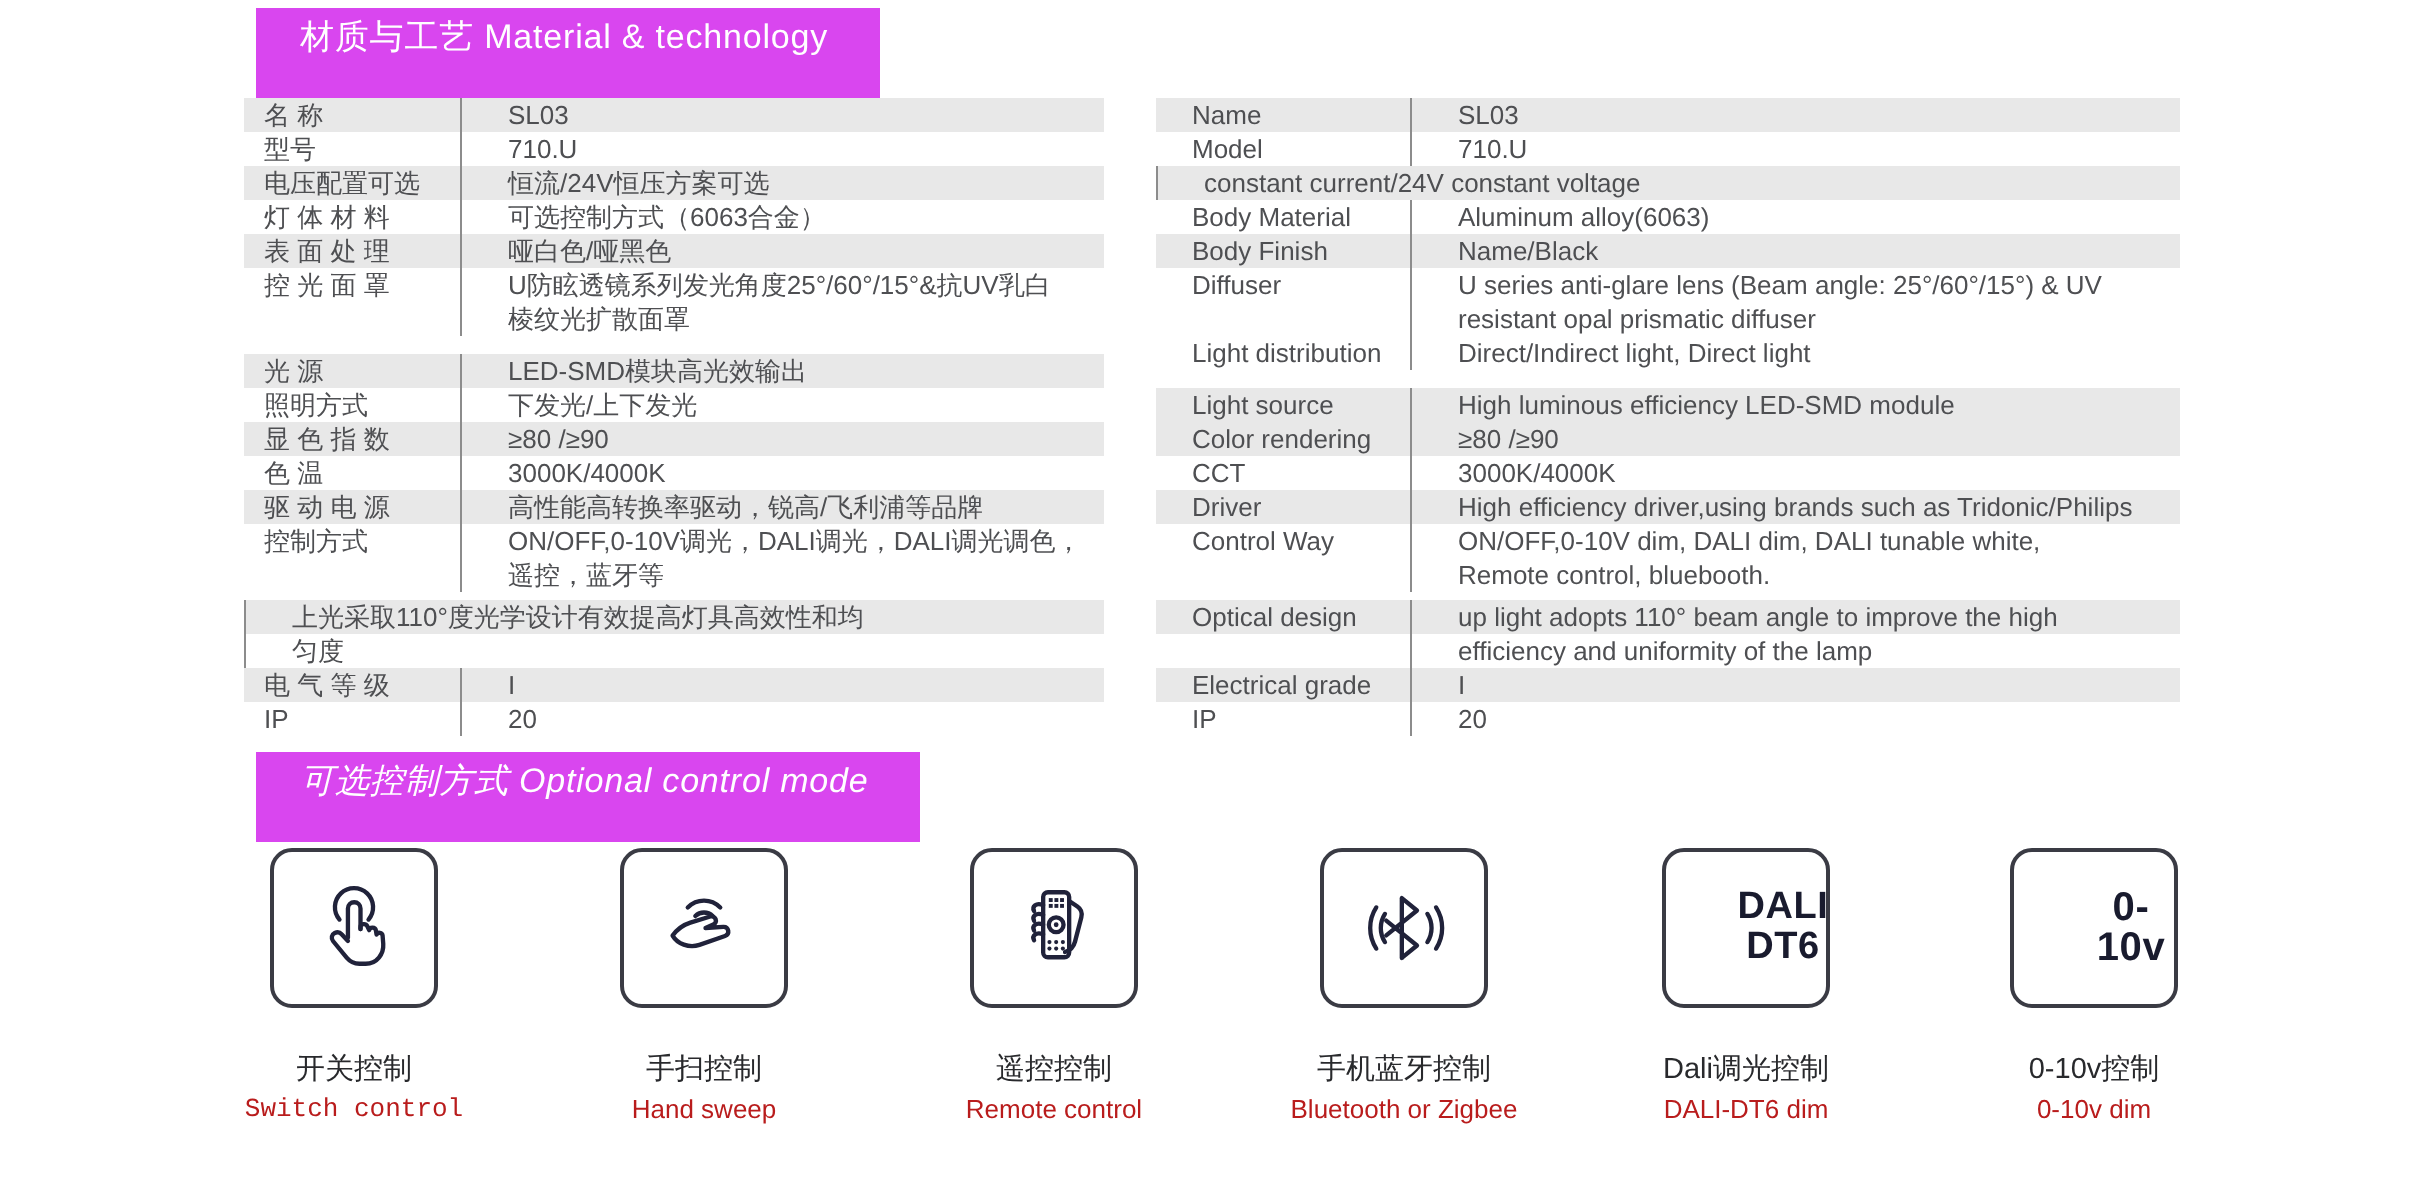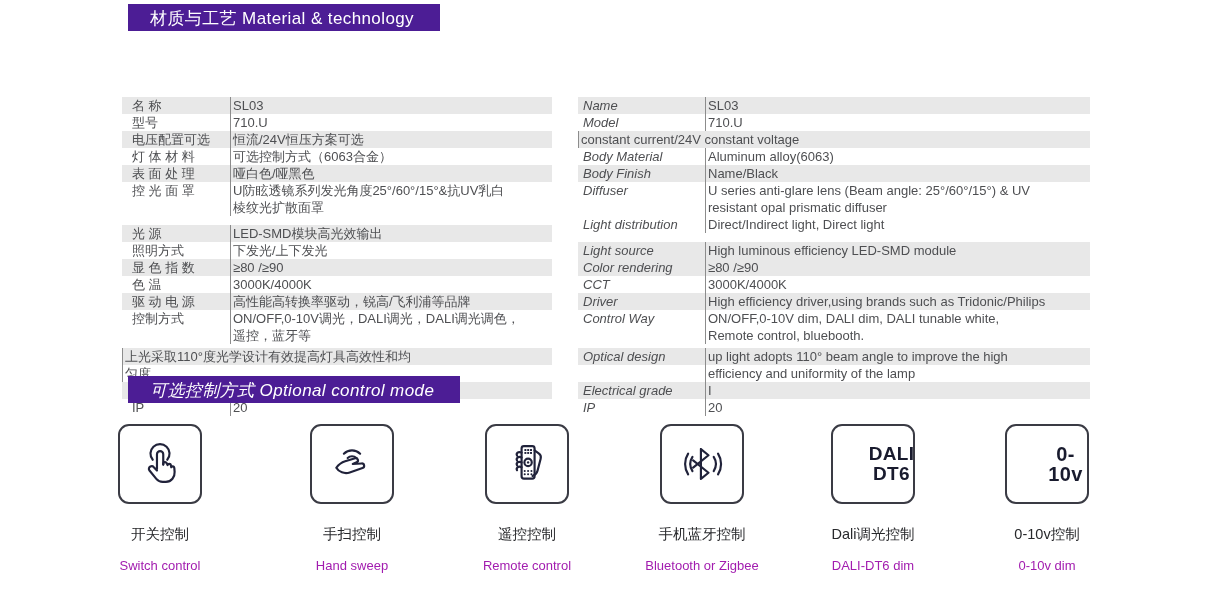--- a/index.html
+++ b/index.html
@@ -1,49 +1,49 @@
 <!DOCTYPE html>
 <html><head>
 <meta charset="utf-8">
 <style>
   html,body{margin:0;padding:0;background:#ffffff;}
   .page{position:relative;width:1212px;height:590px;background:#ffffff;overflow:hidden;
         font-family:"Liberation Sans","DejaVu Sans",sans-serif;}
 
   
-  .section-header{position:absolute;left:128px;height:27px;line-height:30px;
-    background:#4c1d95;color:#ffffff;font-size:17px;letter-spacing:.4px;
+  .section-header{position:absolute;left:128px;height:45px;line-height:30px;
+    background:#d946ef;color:#ffffff;font-size:17px;letter-spacing:.4px;
     padding:0 26px 0 22px;min-width:305px;box-sizing:border-box;white-space:nowrap;}
   #hdr-material{top:4px;}
   #hdr-control{top:376px;font-style:italic;}
 
   
-  .spec-table{position:absolute;top:49px;margin-top:48px;}
+  .spec-table{position:absolute;top:49px;}
   .table-zh{left:122px;width:430px;}
   .table-en{left:578px;width:512px;}
   .row{display:flex;font-size:13px;line-height:17px;color:#4e4f52;}
   .row.gray{background:#e8e8e8;}
   .row.white{background:#ffffff;}
   .row.gray-top{background:linear-gradient(#e8e8e8 0 17px,#ffffff 17px);}
   .gap-lg{margin-top:9px;}
   .gap-sm{margin-top:4px;}
   .cell-label{flex:0 0 108px;box-sizing:border-box;padding-left:10px;}
-  .table-en .cell-label{flex-basis:127px;padding-left:5px;font-style:italic;}
-  .cell-value{flex:1;border-left:1.5px solid #8c8c8c;padding-left:2px;box-sizing:border-box;}
+  .table-en .cell-label{flex-basis:127px;padding-left:18px;}
+  .cell-value{flex:1;border-left:1.5px solid #8c8c8c;padding-left:23px;box-sizing:border-box;}
   .cell-label div,.cell-value div{white-space:nowrap;}
 
   
   .mode{position:absolute;top:424px;width:150px;text-align:center;}
   .mode-box{width:84px;height:80px;margin:0 auto;border:2.2px solid #3a3b44;border-radius:11px;
     background:#ffffff;display:flex;align-items:center;justify-content:center;box-sizing:border-box;}
   .mode-box svg{display:block;}
   .box-text{font-weight:bold;color:#191b2e;font-size:19px;line-height:20px;letter-spacing:.3px;margin-left:37px;}
   .box-text.single{font-size:20px;}
   .mode-zh{margin-top:21px;font-size:14.5px;color:#28292c;font-weight:500;white-space:nowrap;}
-  .mode-en{margin-top:14px;font-size:13px;color:#a21caf;white-space:nowrap;}
+  .mode-en{margin-top:3px;font-size:13px;color:#b91c1c;white-space:nowrap;}
 </style>
 </head>
 <body>
 
 <div class="page">
 
   <div id="hdr-material" class="section-header">材质与工艺  Material &amp; technology</div>
 
   <div class="spec-table table-zh" id="table-zh">
       <div class="row gray">
@@ -287,21 +287,21 @@
         </div>
         <div class="cell-value">
           <div>20</div>
         </div>
       </div>
     </div>
 
   <div id="hdr-control" class="section-header">可选控制方式 Optional control mode</div>
 
   <div id="modes">
-      <div class="mode" style="left: 85px;">
+      <div class="mode" style="left: 102px; font-family: Liberation Mono, monospace;">
         <div class="mode-box">
           <span>
             <svg width="52" height="52" viewBox="0 0 48 48" fill="none" stroke="#20223a" stroke-width="2" stroke-linecap="round" stroke-linejoin="round">
               <path d="M17.3 20.1 A8.8 8.8 0 1 1 30.7 20.1"></path>
               <path d="M21.2 28.5 V15 a2.9 2.9 0 0 1 5.8 0 v9.5"></path>
               <path d="M27 24.5 v-1 c0-1.5 2.4-1.8 3.1-.4 l.9 1.9 c.3-1.6 2.8-1.6 3.1.1 l.3 1.9 c.6-1.3 2.6-1 2.8.5 l.3 3.8 c.3 4.6-2.9 9.2-8.1 9.2 h-2.9 c-2.3 0-4.4-1-5.9-2.8 l-6.3-7.7 c-1-1.2-.6-3 .8-3.7 1.1-.5 2.4-.3 3.2.6 l2.9 3.1"></path>
             </svg>
           </span>
         </div>
         <div class="mode-zh">开关控制</div>

